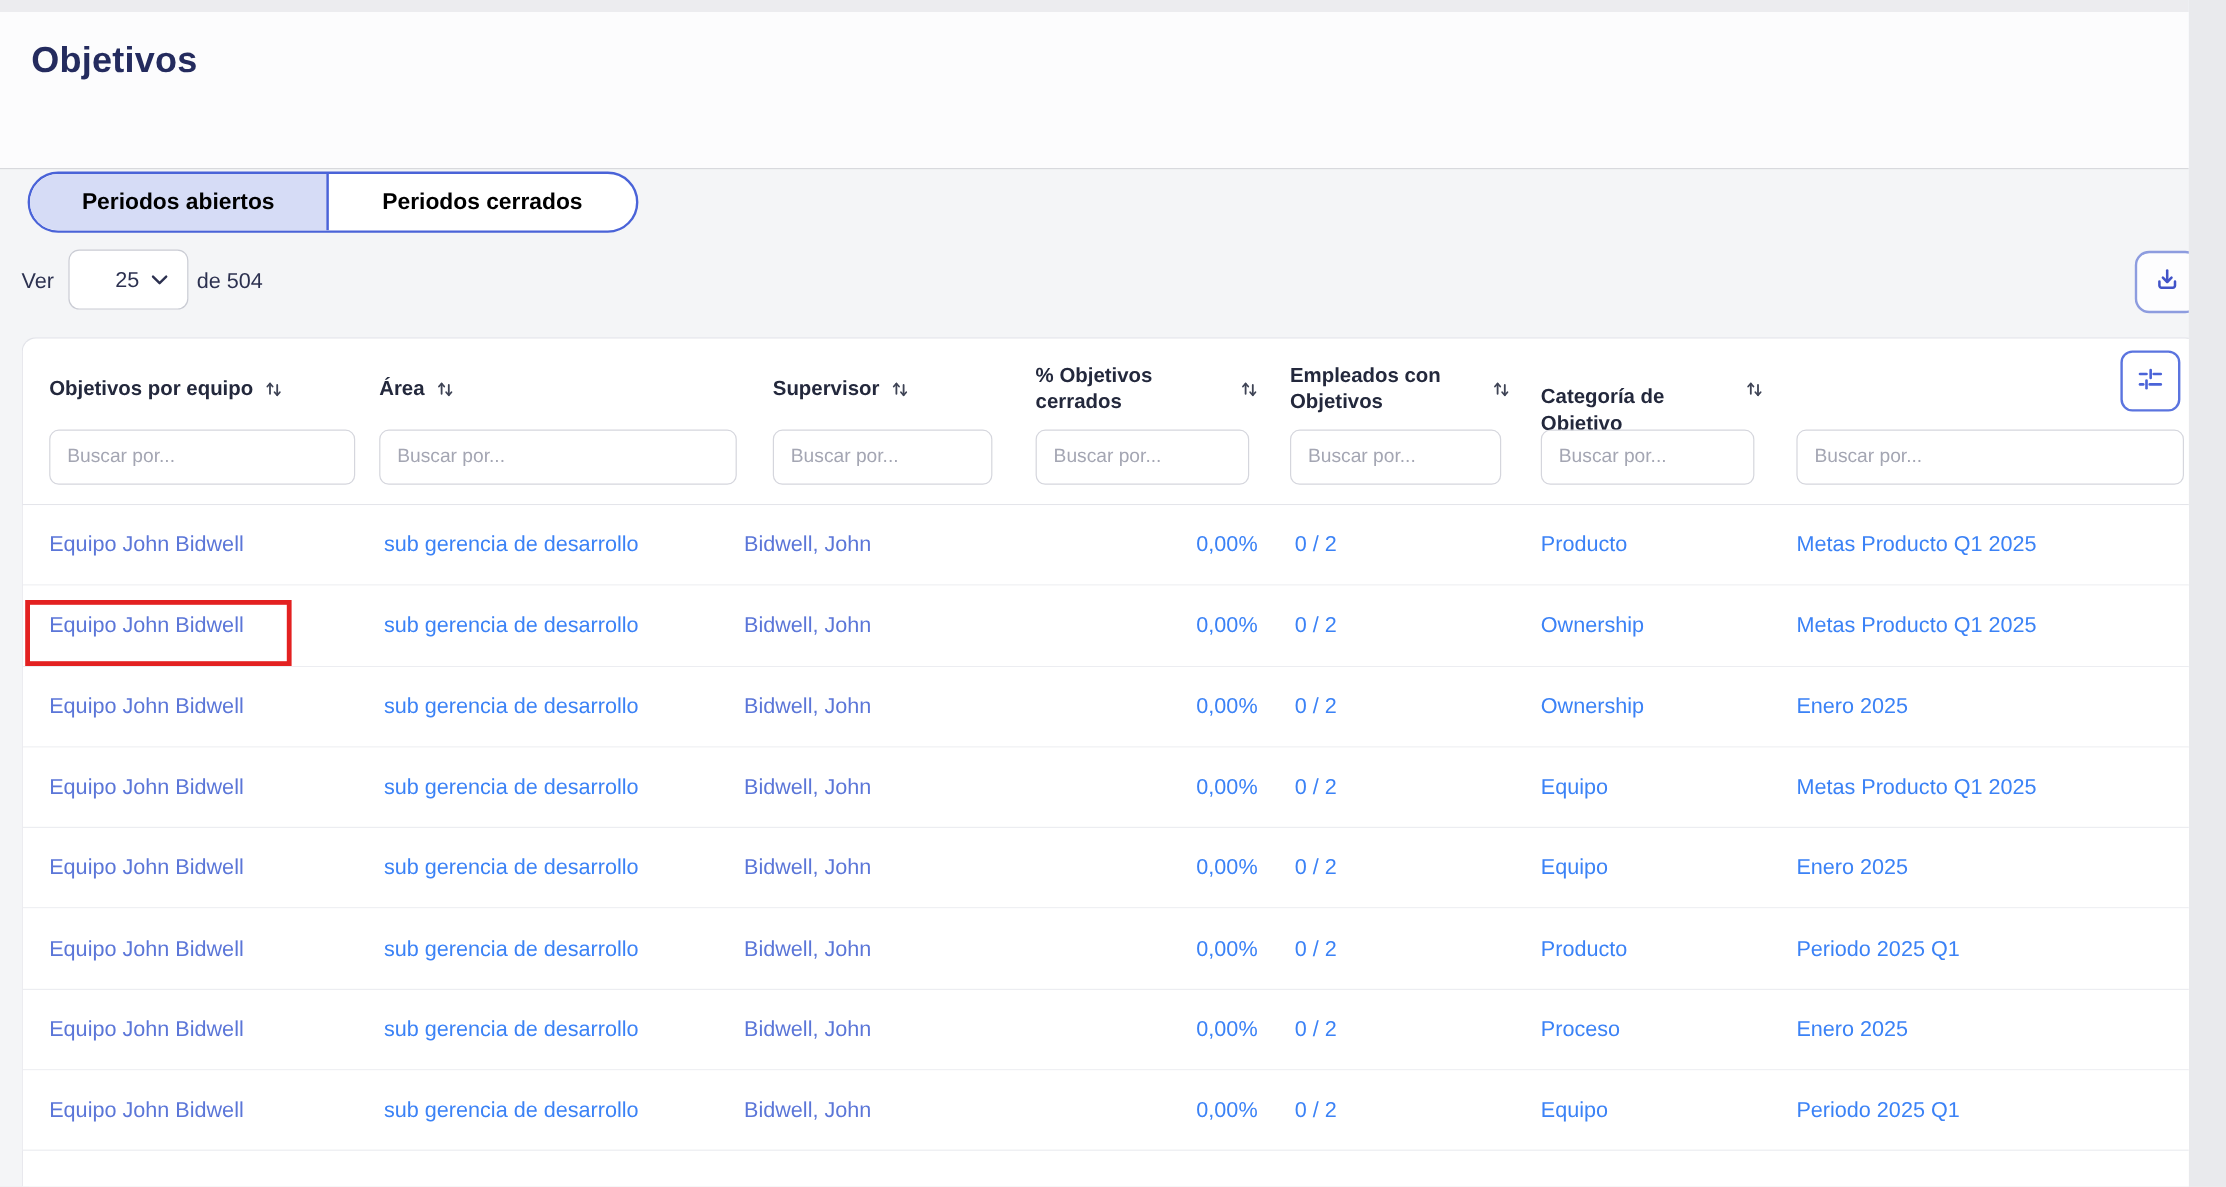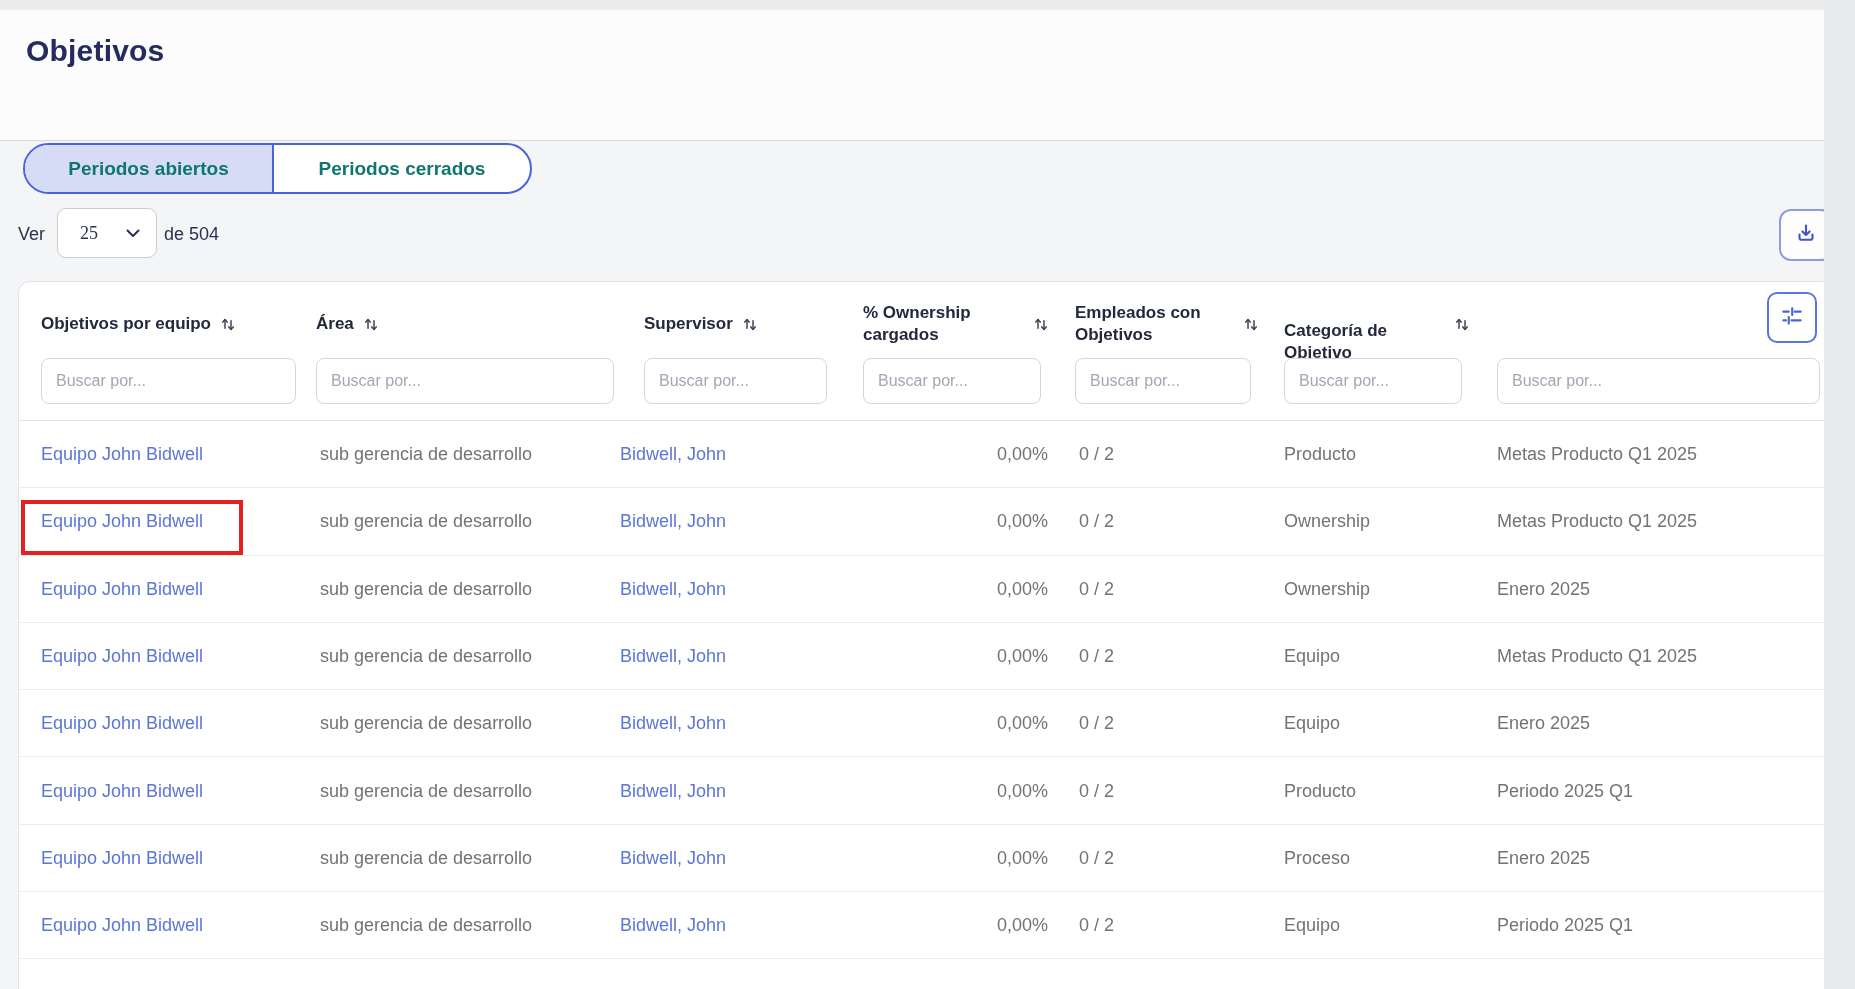--- a/index.html
+++ b/index.html
@@ -22,37 +22,37 @@
   }
   
   .tab-group {
     position:absolute; left:23px; top:143px; height:51px;
     display:flex; border:2px solid #4a63d8; border-radius:26px;
     overflow:hidden; background:#ffffff;
   }
   .tab {
     height:100%; display:flex; align-items:center; justify-content:center;
     font-family:"Liberation Sans", sans-serif;
-    font-size:19px; font-weight:600; color:#0f766e; cursor:pointer;
+    font-size:19px; font-weight:600; color:#000000; cursor:pointer;
     background:transparent; border:none; outline:none;
   }
   .tab.active { background:#d6dcf6; border-right:2px solid #4a63d8; }
   .tab-1 { width:249px; }
   .tab-2 { width:256px; }
   
   .ver-label, .total-label {
     position:absolute; font-size:18px; color:#2c3150;
   }
   .ver-label { left:18px; top:224px; }
   .total-label { left:164px; top:224px; }
   .page-size-select {
     position:absolute; left:57px; top:208px; width:100px; height:50px;
     background:#fff; border:1px solid #caccd4; border-radius:9px;
     display:flex; align-items:center; justify-content:space-between;
-    padding:0 16px 0 22px; cursor:pointer;font-family:Liberation Serif, serif;
+    padding:0 16px 0 38px; cursor:pointer;
   }
   .page-size-select .val { font-size:18px; color:#2c3150; }
   
   .download-btn {
     position:absolute; left:1779px; top:209px; width:54px; height:52px;
     background:#fdfdfe; border:2px solid #8d9cdf; border-radius:12px;
     display:flex; align-items:center; justify-content:center; cursor:pointer;
   }
   
   .table-card {
@@ -97,21 +97,21 @@
   
   .sliders-btn {
     position:absolute; top:10px; right:15px; width:50px; height:51px;
     background:#fff; border:2px solid #5b74df; border-radius:10px;
     display:flex; align-items:center; justify-content:center; cursor:pointer;
   }
   
   .row { position:relative; height:67.3px; border-bottom:1px solid #ecedf1; background:#fff; }
   .cell {
     position:absolute; top:50%; transform:translateY(-50%);
-    font-size:18px; color:#737373; white-space:nowrap;
+    font-size:18px; color:#3b82f6; white-space:nowrap;
   }
   .p1 { left:22px; }
   .p2 { left:301px; }
   .p3 { left:601px; }
   .p4 { left:844px; width:185px; text-align:right; }
   .p5 { left:1060px; }
   .p6 { left:1265px; }
   .p7 { left:1478px; }
   .link { color:#5b76d8; text-decoration:none; cursor:pointer; }
   
@@ -187,21 +187,21 @@
         <span class="sort-ic">
           <svg width="16" height="16" viewBox="0 0 16 16" fill="none" stroke="#3e4355" stroke-width="1.5" stroke-linecap="round" stroke-linejoin="round">
               <path d="M5 12.2 V3.8"></path>
               <path d="M2.8 6.1 L5 3.6 L7.2 6.1"></path>
               <path d="M11 4.8 V13.2"></path>
               <path d="M8.8 10.9 L11 13.4 L13.2 10.9"></path>
             </svg>
         </span>
       </div>
       <div class="hcell h4">
-        <span class="lbl">% Ownership cargados</span>
+        <span class="lbl">% Objetivos cerrados</span>
         <span class="sort-ic">
           <svg width="16" height="16" viewBox="0 0 16 16" fill="none" stroke="#3e4355" stroke-width="1.5" stroke-linecap="round" stroke-linejoin="round">
               <path d="M5 12.2 V3.8"></path>
               <path d="M2.8 6.1 L5 3.6 L7.2 6.1"></path>
               <path d="M11 4.8 V13.2"></path>
               <path d="M8.8 10.9 L11 13.4 L13.2 10.9"></path>
             </svg>
         </span>
       </div>
       <div class="hcell h5">

